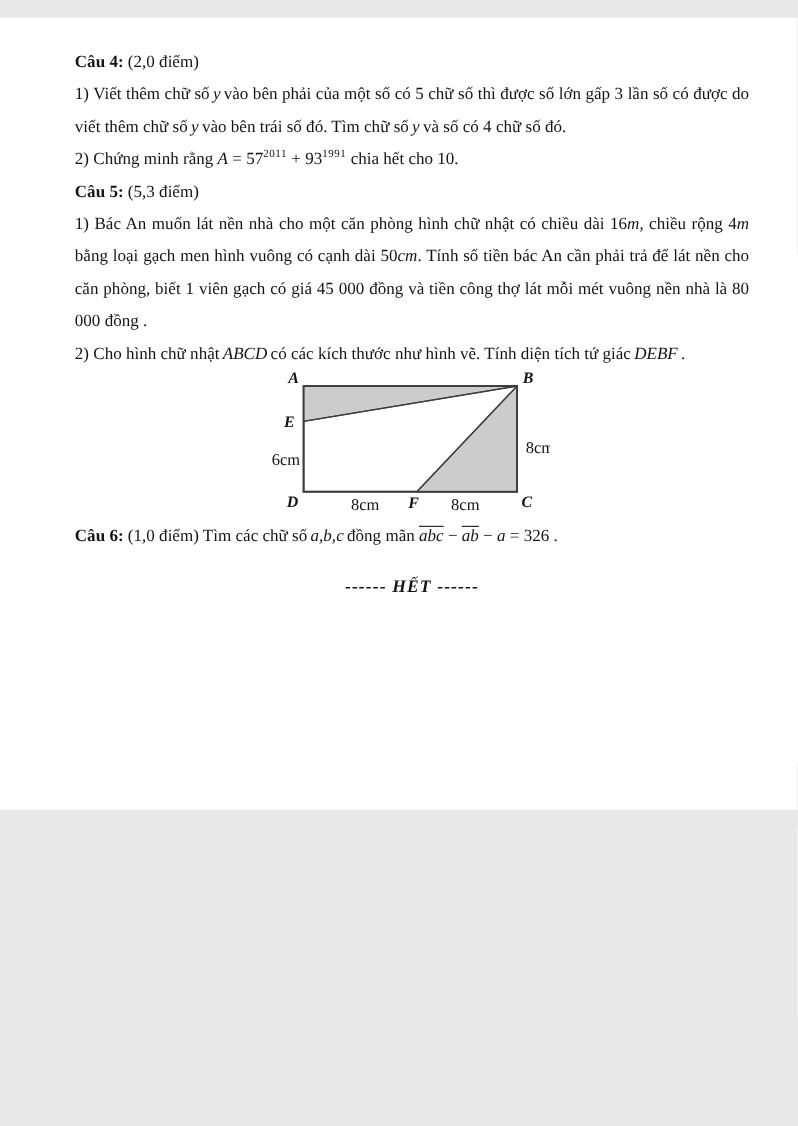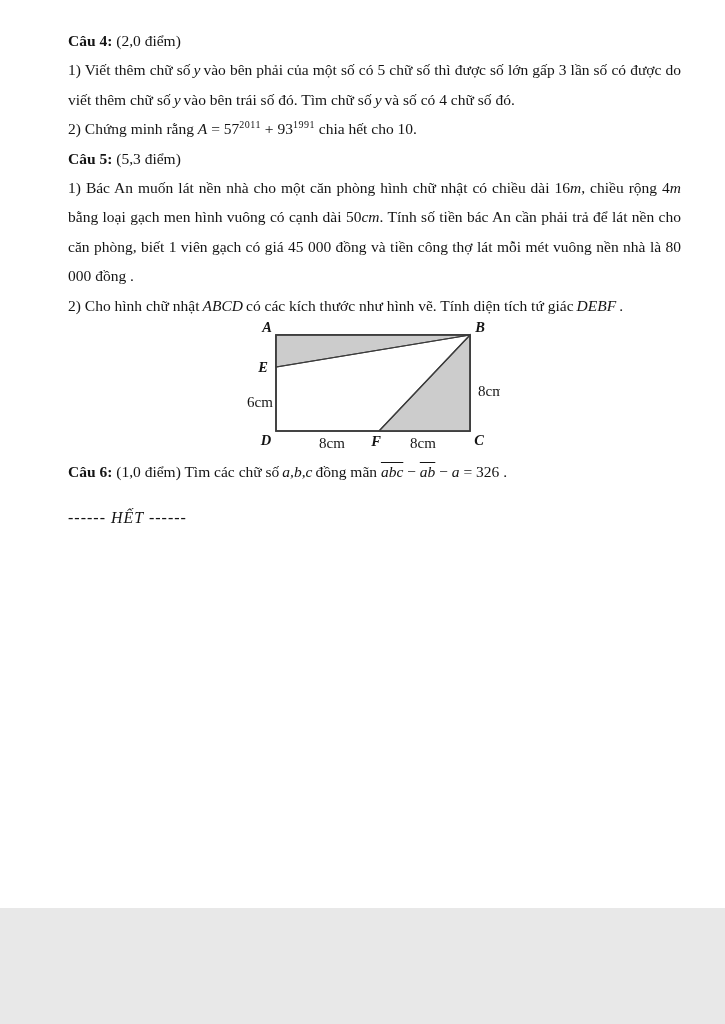--- a/index.html
+++ b/index.html
@@ -1,41 +1,41 @@
 <!DOCTYPE html>
 <html><head>
 <meta charset="utf-8">
 <style>
   html,body { margin:0; padding:0; background:#e8e8e8; }
   .page {
     position:relative;
-    width:725px; height:908px;
+    width:725px; height:720px;
     background:#ffffff;
     font-family:"Liberation Serif", serif;
     color:#141414;
     overflow:hidden;
-    margin:0 auto;
+    margin:16px auto;
   }
   .content { padding:26px 44px 0 68px; }
   p.line {
     margin:0;
     font-size:15.5px;
     line-height:29.4px;
     text-align:justify;
   }
   b.qlab { font-weight:bold; }
   .mv { font-style:italic; margin:0 3px; }
   .mvt { font-style:italic; }
   sup.exp { font-size:10px; line-height:0; vertical-align:super; letter-spacing:0.5px; }
   .ovl { text-decoration:overline; }
   .figure-wrap { height:136px; margin-left:162px; margin-top:1px; }
   .het {
     margin:20px 0 0 0;
-    text-align:left;
-    font-weight:normal;
+    text-align:center;
+    font-weight:bold;
     font-style:italic;
     font-size:16px;
     line-height:24px;
     letter-spacing:1px;
   }
   .footer {
     position:absolute;
     left:57px; right:57px; top:971px;
     border-top:1.6px solid #2a2a2a;
     display:flex;

